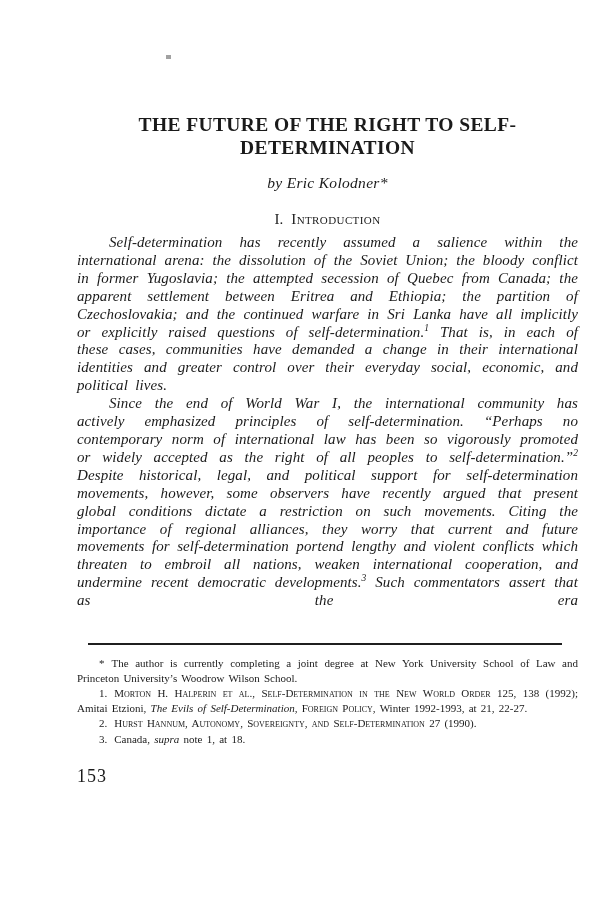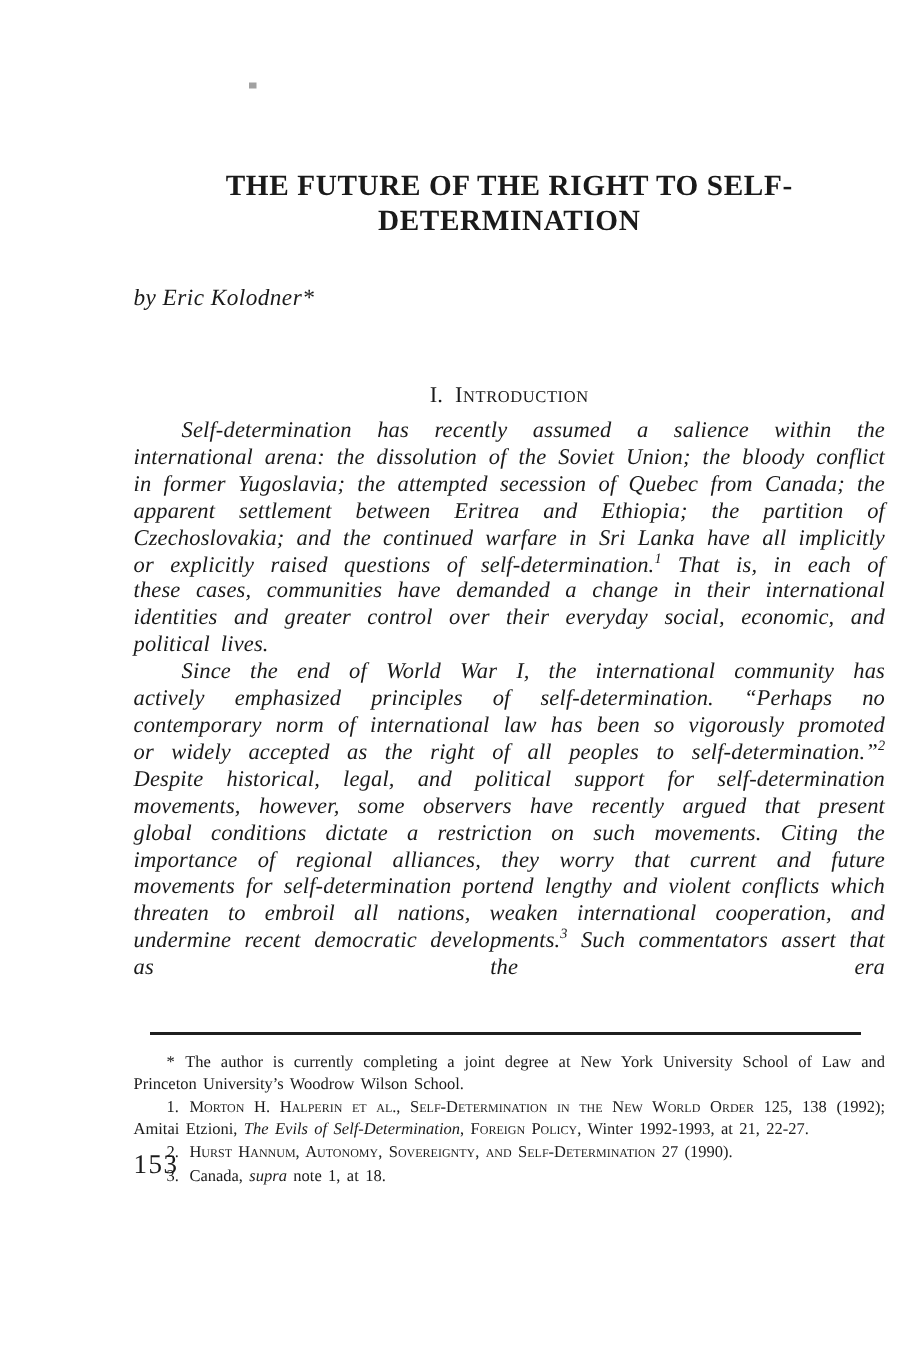--- a/index.html
+++ b/index.html
@@ -19,42 +19,42 @@
     position: absolute;
     left: 166px;
     top: 55px;
     width: 5px;
     height: 4px;
     background: #8a8a8a;
     opacity: 0.8;
   }
   .text-block {
     position: absolute;
-    left: 89px;
+    left: 77px;
     top: 0;
     width: 501px;
   }
   .article-title {
     margin: 113px 0 0 0;
     text-align: center;
     font-size: 19.5px;
     line-height: 23px;
     font-weight: bold;
     letter-spacing: 0.4px;
   }
   .byline {
-    margin-top: 31px;
-    text-align: left;
+    margin-top: 15px;
+    text-align: center;
     font-style: italic;
     font-size: 15.5px;
     line-height: 18px;
     letter-spacing: 0.3px;
   }
   .section-heading {
-    margin-top: 48px;
+    margin-top: 19px;
     text-align: center;
     font-size: 15px;
     line-height: 17px;
   }
   .section-heading .sec-num { margin-right: 8px; }
   .section-heading .sec-title {
     font-variant: small-caps;
     letter-spacing: 0.4px;
   }
   .body-copy {

